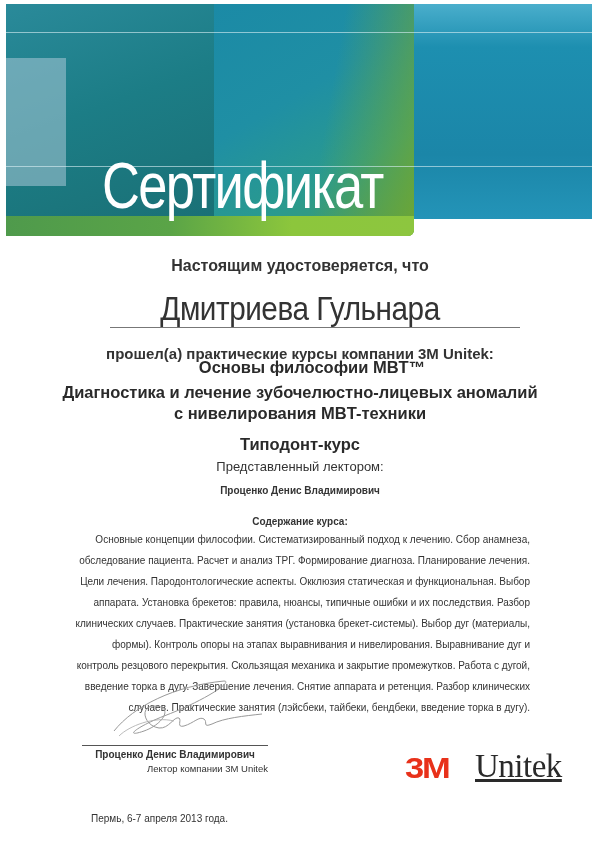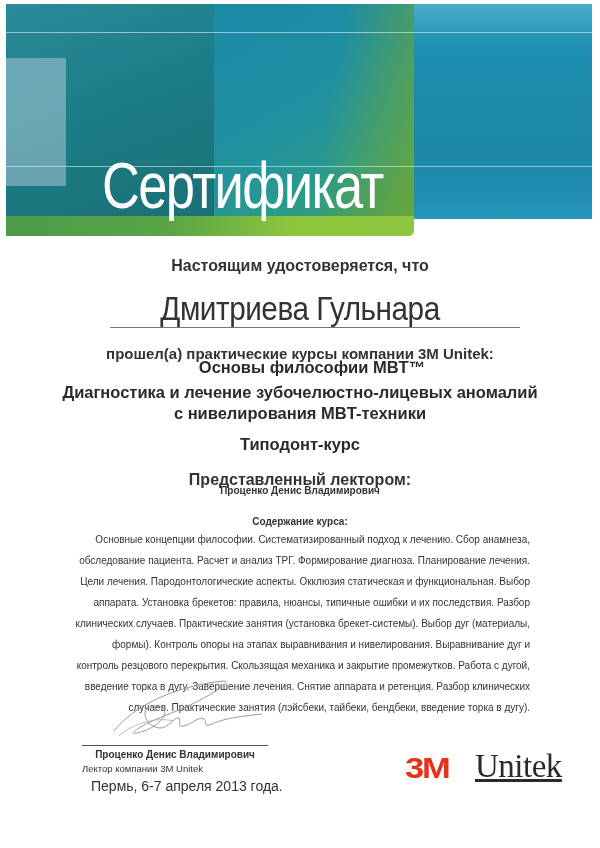--- a/index.html
+++ b/index.html
@@ -30,30 +30,30 @@
   .intro { top: 257px; font-size: 16px; font-weight: bold; color: #333; }
   .name { top: 290px; font-size: 33px; color: #333; letter-spacing: -0.5px; transform: scaleX(0.9); }
   .name-line { position: absolute; left: 110px; top: 327px; width: 410px; height: 1px; background: #777; }
   .passed { top: 345px; font-size: 15px; font-weight: bold; color: #333; }
   .course { font-size: 16.5px; font-weight: bold; color: #2a2a2a; line-height: 20px; }
   .c1 { top: 357px; padding-left: 24px; }
   .c2 { top: 382px; }
   .c3 { top: 403px; }
   .c4 { top: 426px; margin-top: 8px; }
 
-  .lecturer-label { top: 471px; font-size: 16px; color: #333; font-weight: bold; }
+  .lecturer-label { top: 459px; font-size: 13px; color: #333; }
   .lecturer-name { top: 485px; font-size: 10px; font-weight: bold; color: #333; }
   .content-label { top: 516px; font-size: 10px; color: #333; font-weight: bold; }
   .content-body { position: absolute; left: 70px; top: 529px; width: 460px; text-align: right; font-size: 10px; line-height: 21px; color: #333; }
 
   .signature { position: absolute; left: 104px; top: 676px; width: 160px; height: 70px; }
   .sig-line { position: absolute; left: 82px; top: 745px; width: 186px; height: 1px; background: #555; }
   .sig-name { position: absolute; left: 82px; top: 749px; width: 186px; text-align: center; font-size: 10px; font-weight: bold; color: #333; }
-  .sig-role { position: absolute; left: 82px; top: 763px; width: 186px; text-align: left; font-size: 9.5px; color: #333; }
-  .place-date { position: absolute; left: 91px; top: 778px; font-size: 14px; color: #333; }
+  .sig-role { position: absolute; left: 82px; top: 763px; width: 186px; text-align: right; font-size: 9.5px; color: #333; }
+  .place-date { position: absolute; left: 91px; top: 813px; font-size: 10px; color: #333; }
 
   .logo { position: absolute; left: 405px; top: 748px; display: flex; align-items: flex-end; }
   .logo-3m { font-family: "Liberation Sans", sans-serif; font-weight: bold; font-size: 30px; color: #e8311a; letter-spacing: -2px; transform: scaleX(1.15); transform-origin: left; display: inline-block; width: 64px; }
   .logo-unitek { font-family: "Liberation Serif", serif; font-size: 33px; color: #2a2a2a; margin-left: 6px; letter-spacing: -0.5px; text-decoration: underline; }
 </style>
 </head>
 <body>
 
 <div class="banner">
   <div class="band-left"></div>

